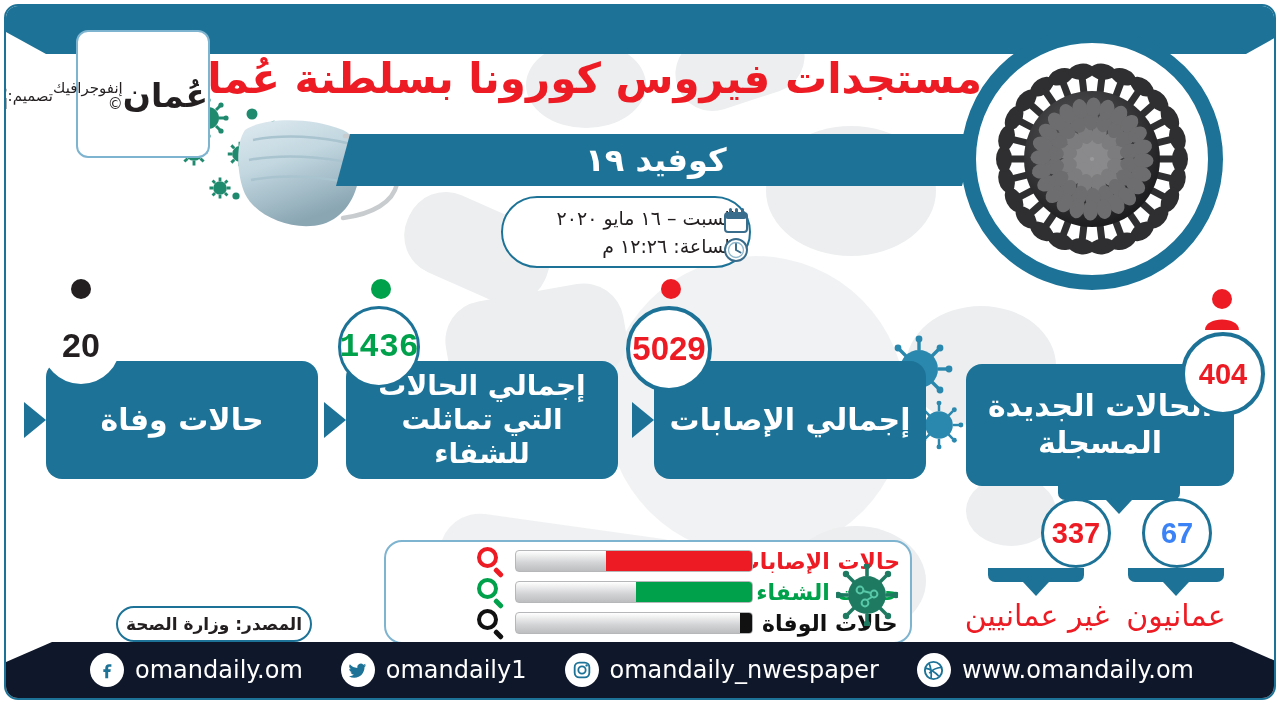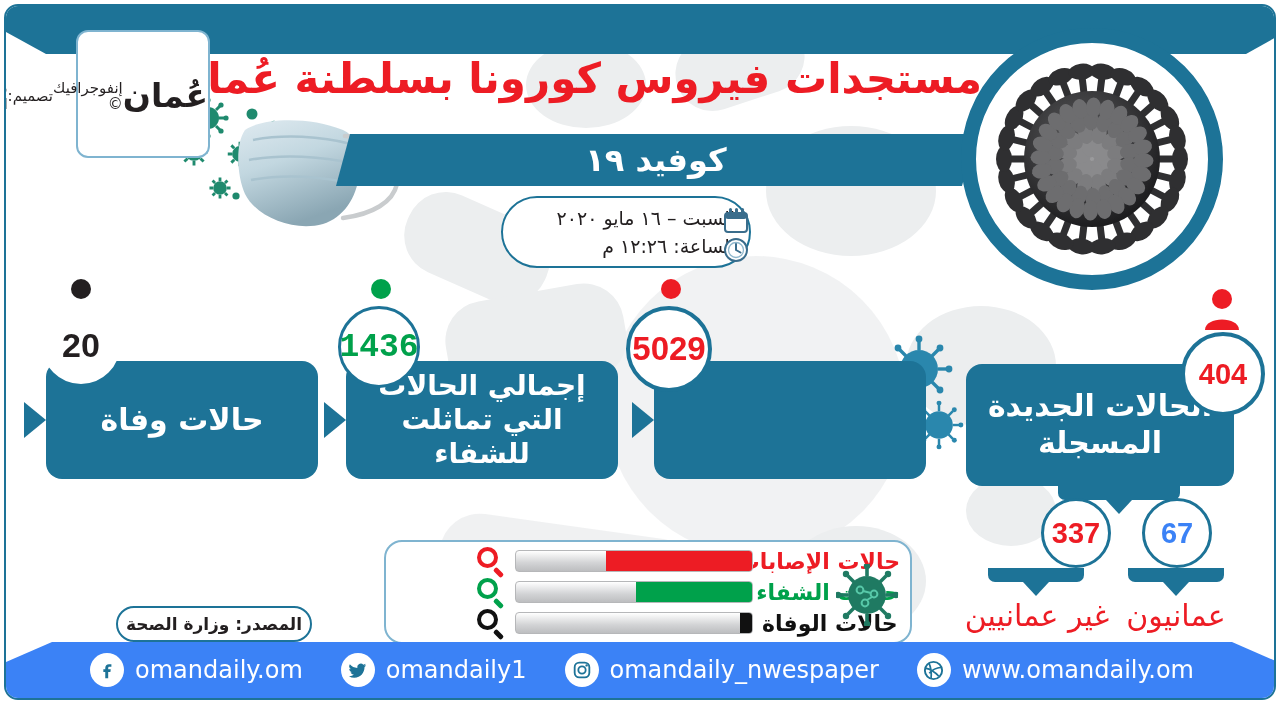--- a/index.html
+++ b/index.html
@@ -148,21 +148,21 @@
   
   #source{
     position:absolute; left:110px; top:600px; width:196px; height:36px;
     border:2px solid #1d7397; border-radius:18px; background:#fff; z-index:22;
     display:flex; align-items:center; justify-content:center;
     font-size:17px; color:#231f20; font-weight:bold;
   }
 
   
   #footer{
-    position:absolute; left:0; bottom:0; width:1272px; height:56px; background:#3b82f6; z-index:28;
+    position:absolute; left:0; bottom:0; width:1272px; height:56px; background:#0f172a; z-index:28;
     clip-path: polygon(0 20px, 46px 0, 1226px 0, 1272px 20px, 1272px 56px, 0 56px);
     display:flex; align-items:center; justify-content:center; gap:38px; direction:ltr;
   }
   .fitem{ display:flex; align-items:center; gap:11px; }
   .ficon{ width:34px; height:34px; border-radius:50%; background:#fff; position:relative; flex:none;
           display:flex; align-items:center; justify-content:center; color:#1d7397; }
   .ftext{ color:#fff; font-size:24px; white-space:nowrap; }
 </style>
 </head>
 <body>
@@ -512,20 +512,21 @@
 
   <div class="person" id="per-inf">
     <svg viewBox="0 0 40 42" style="width:100%;height:100%;">
         <circle cx="20" cy="11" r="10" fill="#ed1c24"></circle>
         <path d="M3 42 C3 28, 37 28, 37 42 Z" fill="#ed1c24"></path>
       </svg>
   </div>
   <div class="bubble" id="bub-inf">5029</div>
   <div class="card" id="card-inf">
     <div class="tail"></div>
+    <span>إجمالي الإصابات</span>
   </div>
 
   <div class="person" id="per-new">
     <svg viewBox="0 0 40 42" style="width:100%;height:100%;">
         <circle cx="20" cy="11" r="10" fill="#ed1c24"></circle>
         <path d="M3 42 C3 28, 37 28, 37 42 Z" fill="#ed1c24"></path>
       </svg>
   </div>
   <div class="bubble" id="bub-new">404</div>
   <div class="card" id="card-new">

